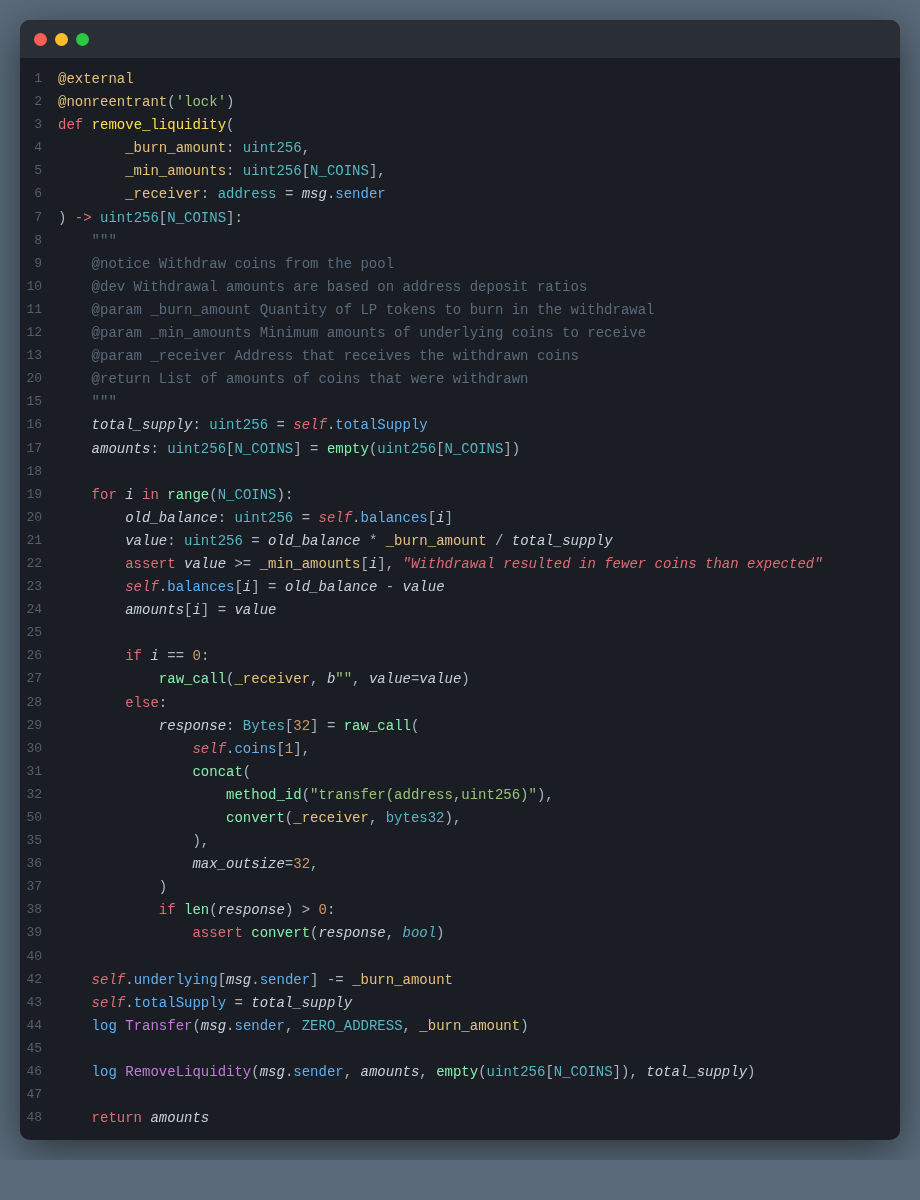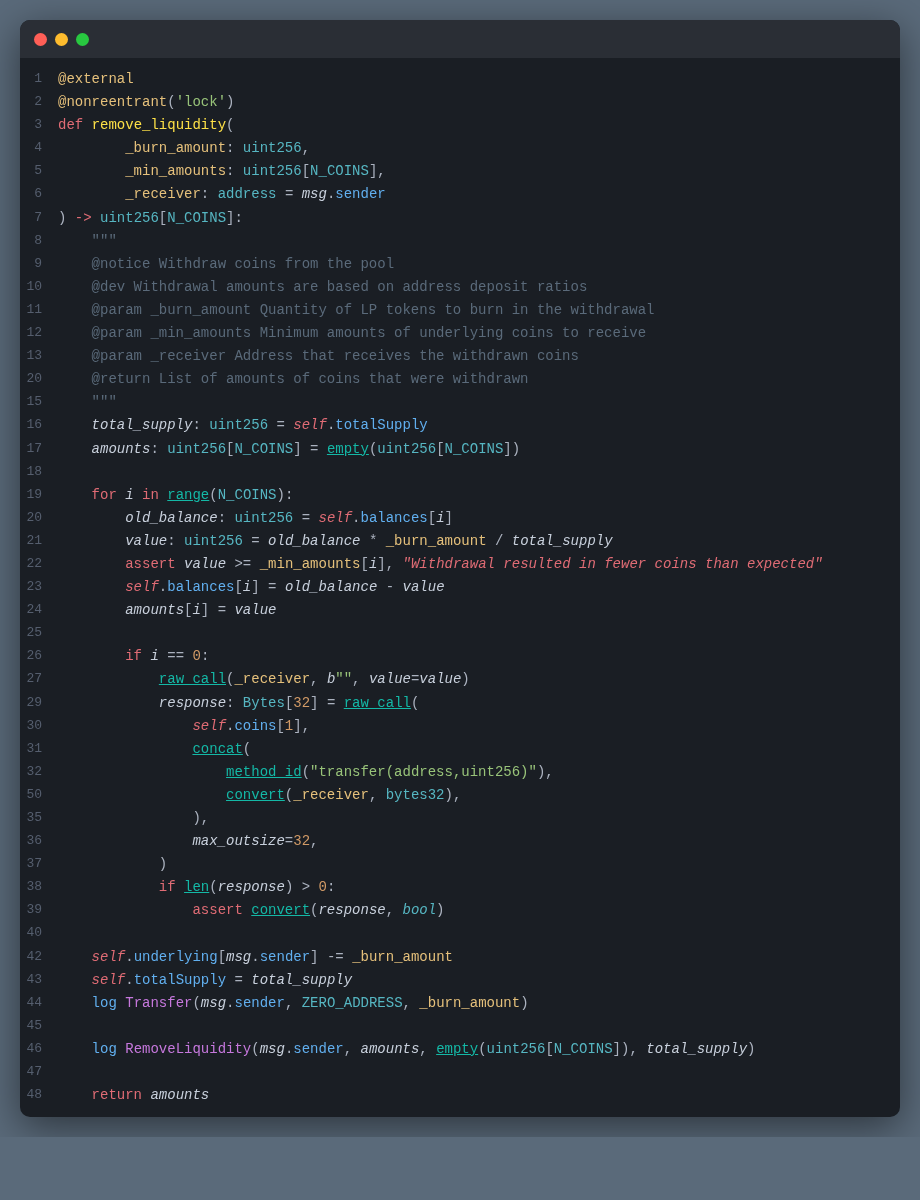--- a/index.html
+++ b/index.html
@@ -70,21 +70,21 @@
     .num { color: #d19a66; }       
     .str { color: #98c379; }
     .self { color: #e06c75; font-style: italic; } 
     .attr { color: #61afef; }      
     .comment { color: #5a6a7a; }   
     .log-kw { color: #61afef; }    
     .event { color: #c678dd; }     
     .const { color: #56b6c2; }     
     .paren { color: #abb2bf; }
     .var { color: #c8d0dc; font-style: italic; }
-    .builtin { color: #14b8a6; text-decoration: underline; }
+    .builtin { color: #86efac; }
     .arrow { color: #e06c75; }
     .italic { font-style: italic; }
     .assert-str { color: #e06c75; font-style: italic; }
   </style>
 </head>
 <body>
 
 <div class="window">
   <div class="titlebar">
     <div class="dot dot-red"></div>
@@ -221,20 +221,24 @@
     <div class="line">
       <span class="line-num">26</span>
       <span class="line-code">        <span class="kw">if</span> <span class="var">i</span> <span class="op">==</span> <span class="num">0</span><span class="op">:</span></span>
     </div>
 
     <div class="line">
       <span class="line-num">27</span>
       <span class="line-code">            <span class="builtin">raw_call</span><span class="paren">(</span><span class="param">_receiver</span><span class="op">,</span> <span class="var">b</span><span class="str">""</span><span class="op">,</span> <span class="var">value</span><span class="op">=</span><span class="var">value</span><span class="paren">)</span></span>
     </div>
 
+    <div class="line">
+      <span class="line-num">28</span>
+      <span class="line-code">        <span class="kw">else</span><span class="op">:</span></span>
+    </div>
 
     <div class="line">
       <span class="line-num">29</span>
       <span class="line-code">            <span class="var">response</span><span class="op">:</span> <span class="type">Bytes</span><span class="paren">[</span><span class="num">32</span><span class="paren">]</span> <span class="op">=</span> <span class="builtin">raw_call</span><span class="paren">(</span></span>
     </div>
 
     <div class="line">
       <span class="line-num">30</span>
       <span class="line-code">                <span class="self">self</span><span class="op">.</span><span class="attr">coins</span><span class="paren">[</span><span class="num">1</span><span class="paren">]</span><span class="op">,</span></span>
     </div>

